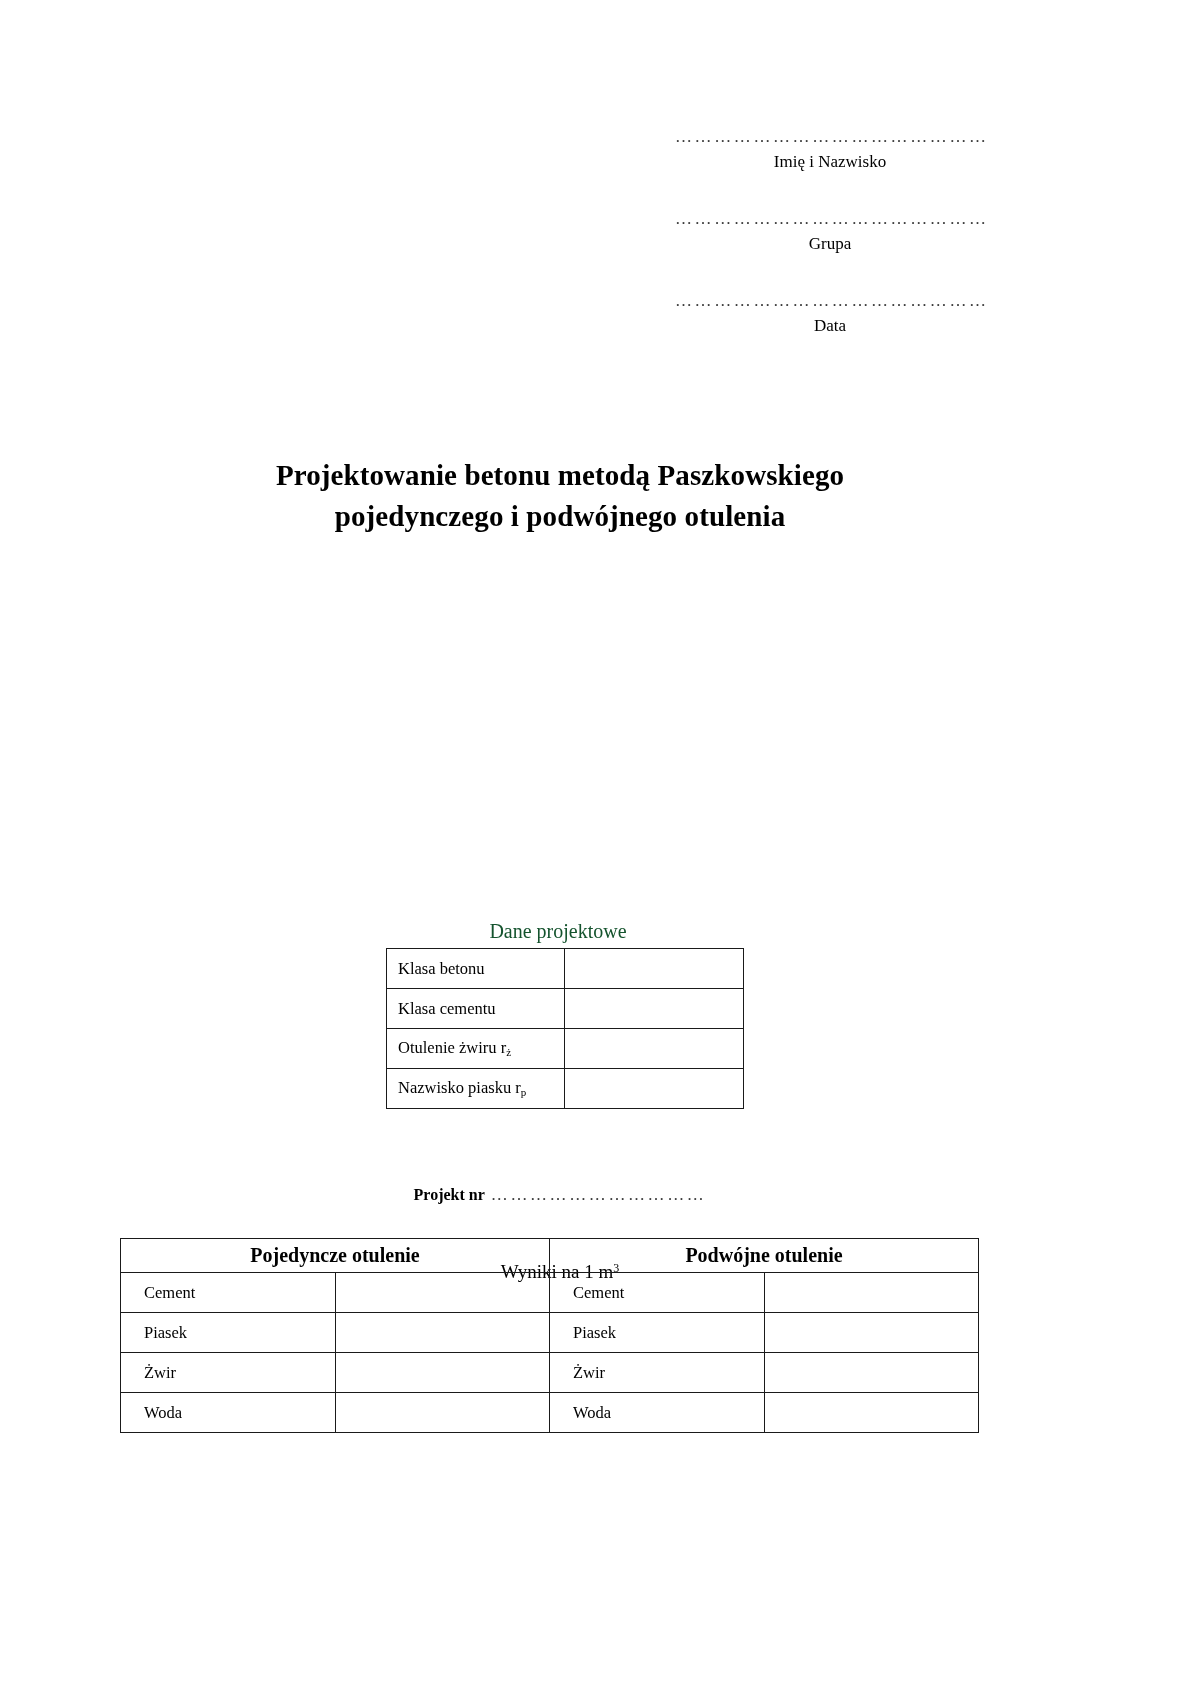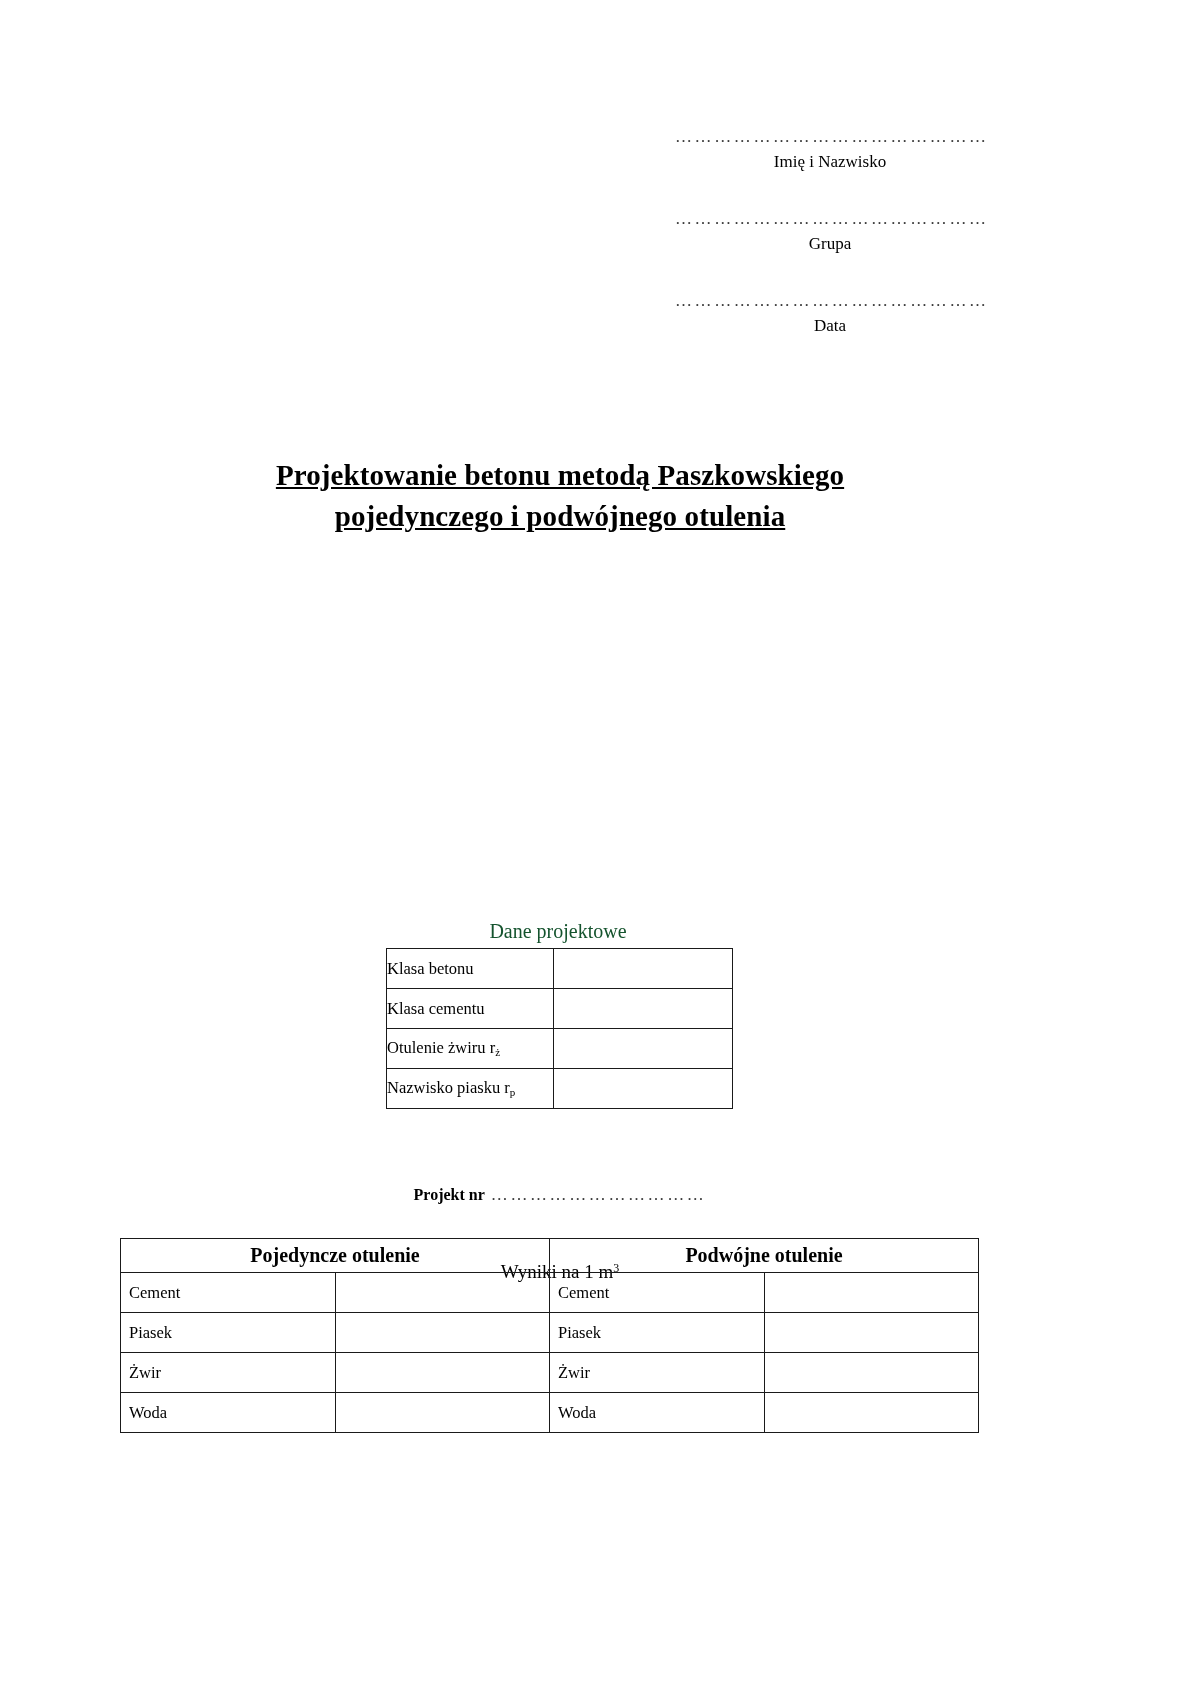--- a/index.html
+++ b/index.html
@@ -54,21 +54,20 @@
   .doc-title {
     position: absolute;
     left: 140px;
     top: 455px;
     width: 840px;
     text-align: center;
     font-weight: bold;
     font-size: 29px;
     line-height: 1.42;
     letter-spacing: 0.1px;
-    text-decoration: underline;
   }
   .doc-title .tline { display: block; }
 
   
   .data-section {
     position: absolute;
     left: 386px;
     top: 920px;
     width: 344px;
   }
@@ -88,21 +87,21 @@
     vertical-align: middle;
   }
   table.data-table {
     width: 344px;
   }
   table.data-table td {
     height: 39px;
   }
   table.data-table td.label-cell {
     width: 166px;
-    padding-left: 0;
+    padding-left: 11px;
     font-size: 16.5px;
     white-space: nowrap;
   }
   table.data-table td.value-cell {
     width: 178px;
   }
   sub.sb {
     font-size: 11px;
     vertical-align: -0.28em;
     letter-spacing: 0;
@@ -156,21 +155,21 @@
     height: 33px;
     font-weight: bold;
     font-size: 20px;
     text-align: center;
   }
   table.results-table td {
     height: 39px;
     font-size: 16.5px;
   }
   table.results-table td.r-label {
-    padding-left: 8px;
+    padding-left: 23px;
     white-space: nowrap;
     margin-top: 48px;
   }
   .col-a { width: 215px; }
   .col-b { width: 214px; }
   .col-c { width: 215px; }
   .col-d { width: 214px; }
 </style>
 </head>
 <body>

